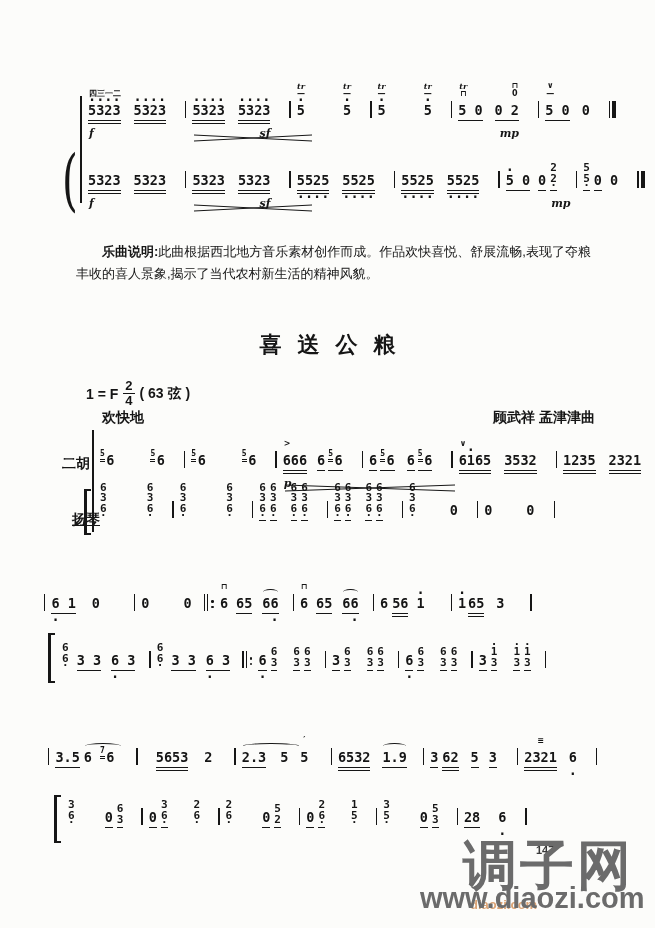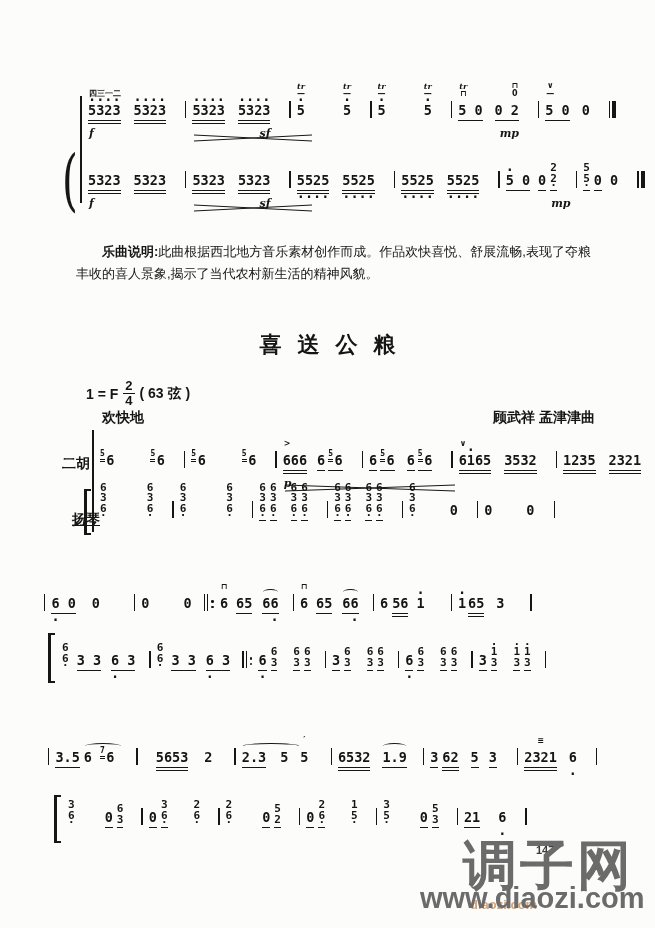--- a/index.html
+++ b/index.html
@@ -805,21 +805,21 @@
         <span class="uz"></span>
       </span>
       <span class="bar"></span>
     </div>
 
   <div class="ybrk" style="left:48px;top:633px;height:50px;"></div>
   <div class="sline" id="line-s2a" style="left:38px;top:588px;">
       <span class="bar"></span>
       <span class="tok" style="margin-right: 16px;">
         <span class="txt">
-          <span class="main">6 0</span>
+          <span class="main">6 1</span>
         </span>
         <span class="uz">
           <span class="ul"></span>
         </span>
         <span class="bdrow">·&nbsp;&nbsp;</span>
       </span>
       <span class="tok" style="margin-right: 28px;">
         <span class="txt">
           <span class="main">0</span>
         </span>
@@ -1573,21 +1573,21 @@
             </span>
           </span>
         </span>
         <span class="uz">
           <span class="ul"></span>
         </span>
       </span>
       <span class="bar"></span>
       <span class="tok" style="margin-right: 18px;">
         <span class="txt">
-          <span class="main">21</span>
+          <span class="main">28</span>
         </span>
         <span class="uz">
           <span class="ul"></span>
         </span>
       </span>
       <span class="tok">
         <span class="txt">
           <span class="main">6</span>
         </span>
         <span class="uz"></span>

